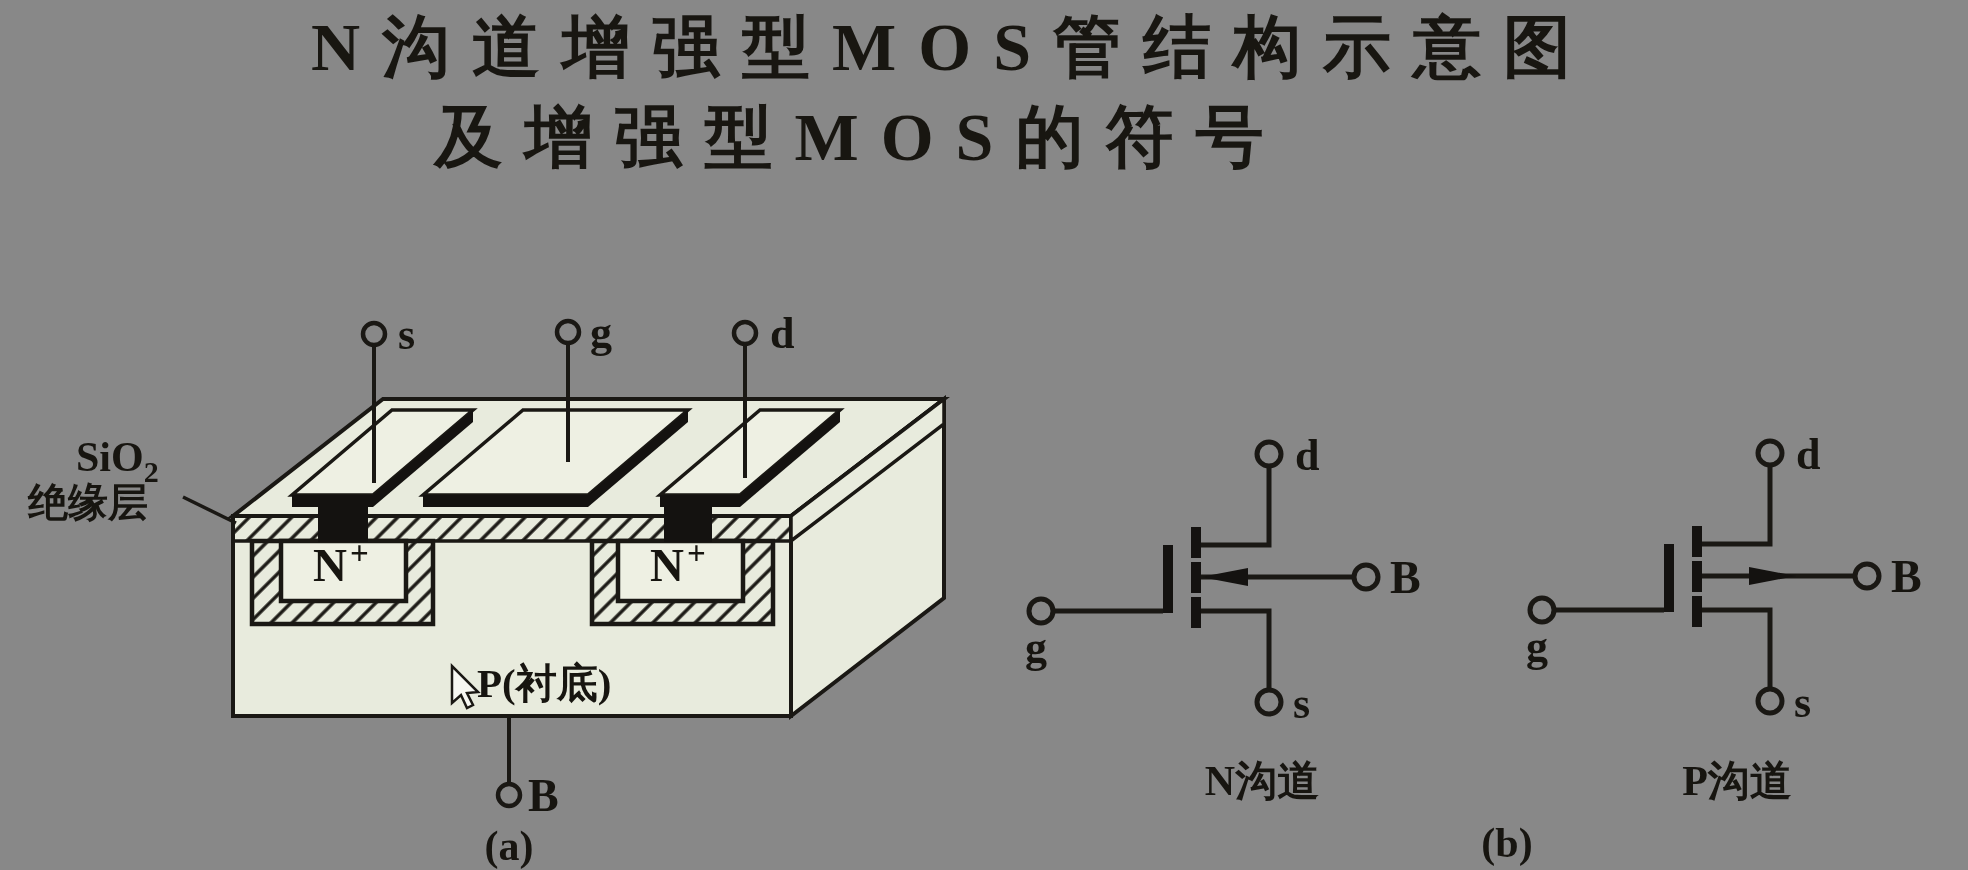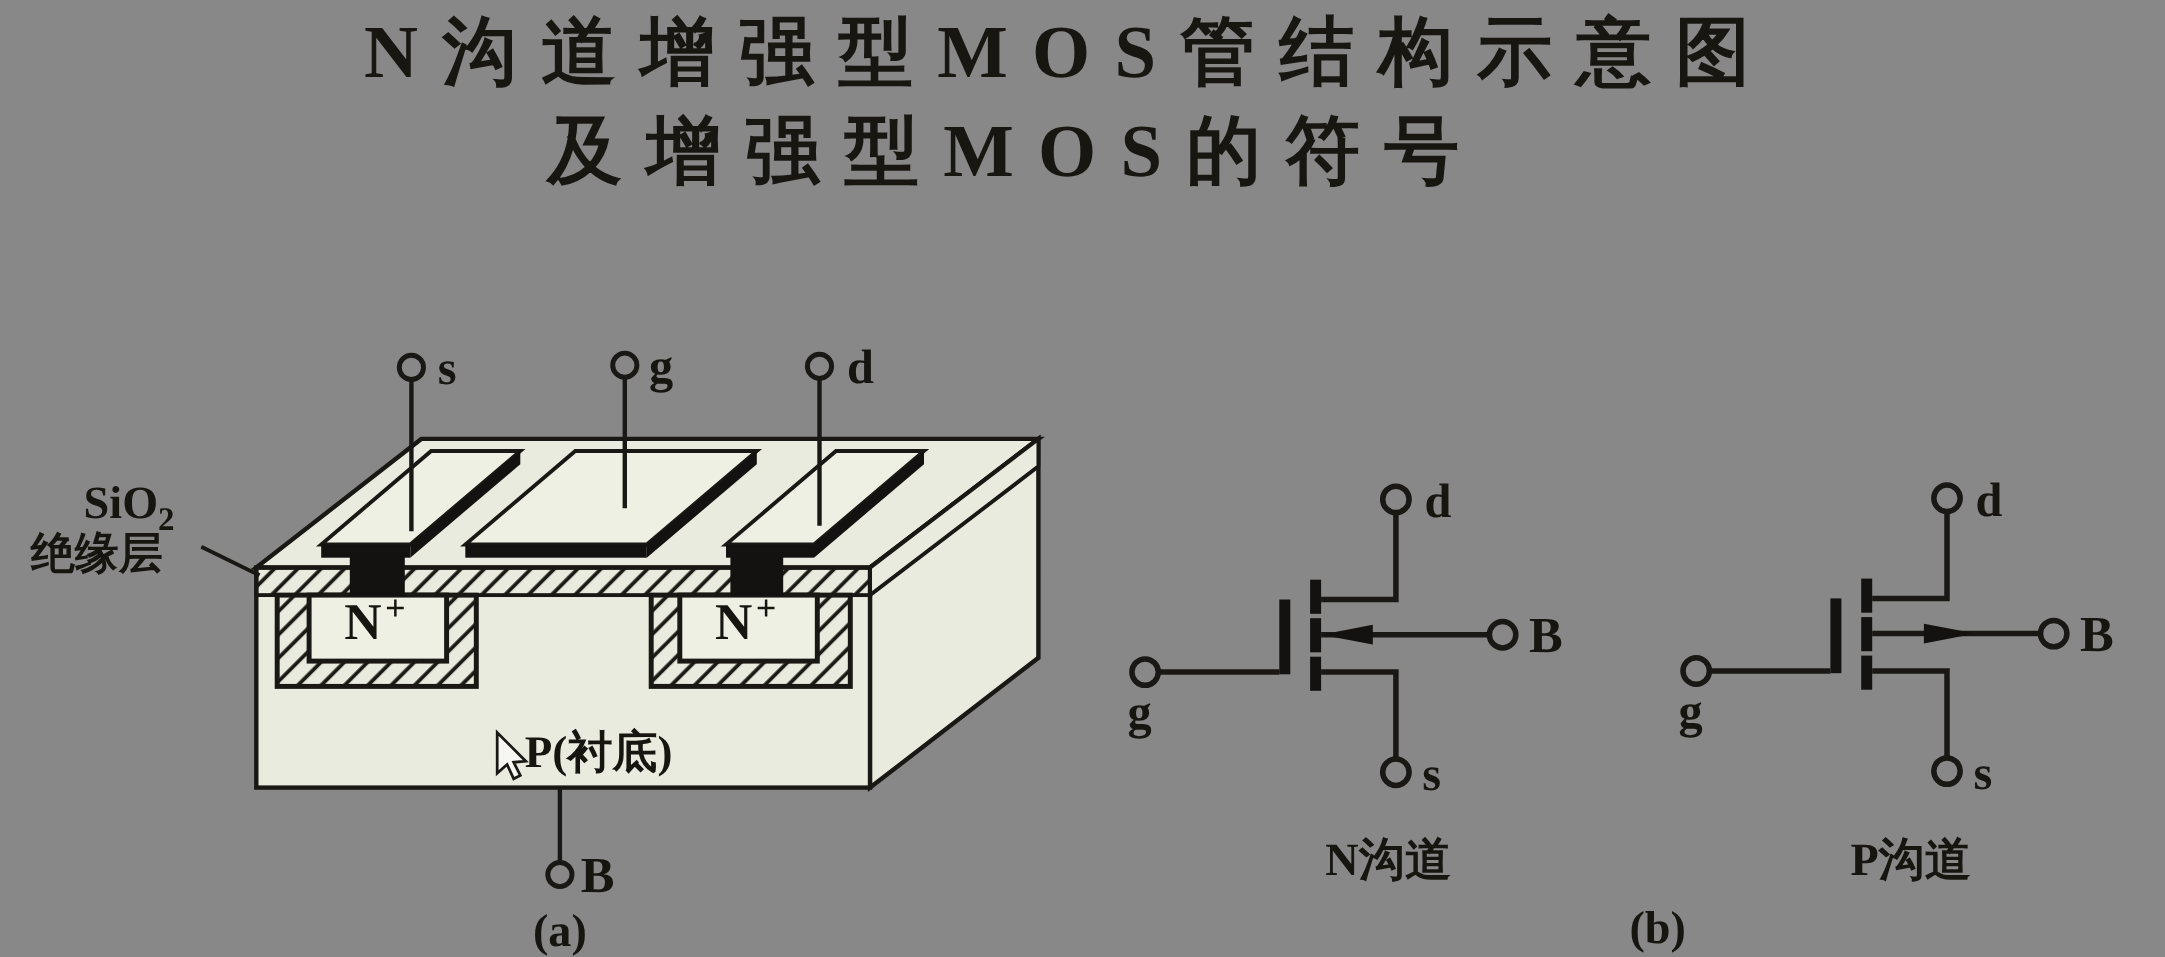--- a/index.html
+++ b/index.html
@@ -28,22 +28,22 @@
   }
   .title-line{
     position:absolute;
     transform:translateX(-50%);
     font-weight:bold;
     font-size:68px;
     letter-spacing:22px;
     white-space:nowrap;
     color:#181611;
   }
-  #title1{left:952px;top:2px;margin-left:20px;}
-  #title2{left:923px;top:92px;}
+  #title1{left:952px;top:2px;}
+  #title2{left:860px;top:92px;}
   svg{position:absolute;left:0;top:0;}
   .ln{stroke:var(--ink);fill:none;}
   .face{fill:var(--fig-fill);stroke:var(--ink);}
   .blk{fill:#141210;stroke:none;}
   .lbl{font-family:"Liberation Serif","DejaVu Serif",serif;font-weight:600;fill:#171510;}
   .cap{font-family:"Liberation Serif","DejaVu Serif",serif;font-weight:bold;fill:#171510;}
 </style>
 </head>
 <body>
 

